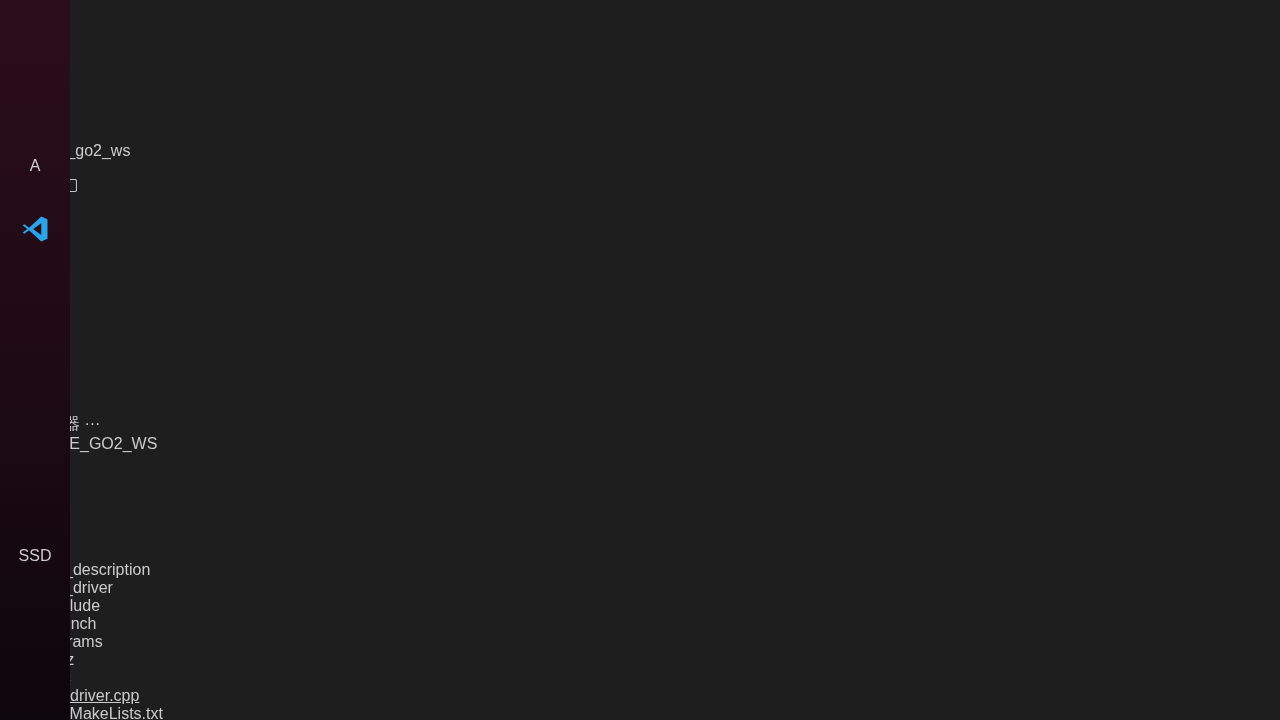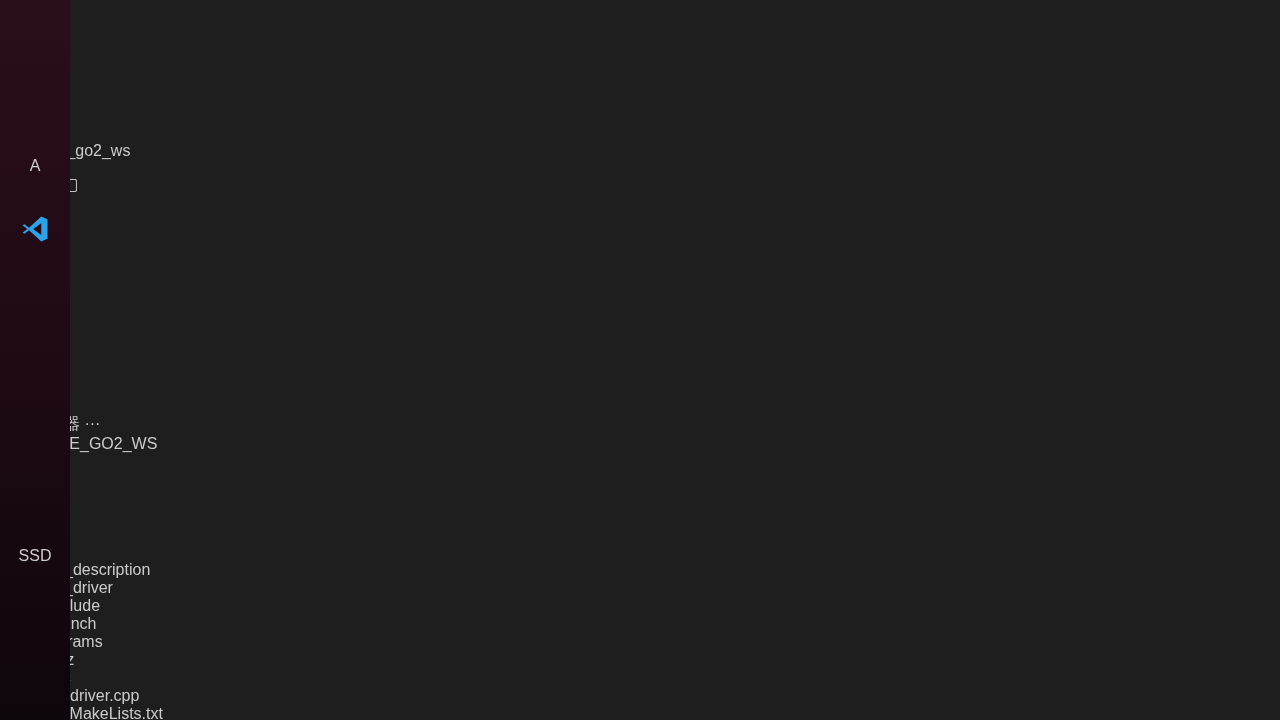--- a/index.html
+++ b/index.html
@@ -236,21 +236,21 @@
             <div class="trow" style="padding-left: 8px;"><span class="slot"><span class="chev">›</span></span><span class="tlabel">log</span></div>
             <div class="trow" style="padding-left: 8px;"><span class="slot"><span class="chev exp">›</span></span><span class="tlabel">src</span></div>
             <div class="trow" style="padding-left: 20px;"><span class="slot"><span class="chev exp">›</span></span><span class="tlabel">base</span></div>
             <div class="trow" style="padding-left: 32px;"><span class="slot"><span class="chev">›</span></span><span class="tlabel">go2_description</span></div>
             <div class="trow" style="padding-left: 32px;"><span class="slot"><span class="chev exp">›</span></span><span class="tlabel">go2_driver</span></div>
             <div class="trow" style="padding-left: 44px;"><span class="slot"><span class="chev">›</span></span><span class="tlabel">include</span></div>
             <div class="trow" style="padding-left: 44px;"><span class="slot"><span class="chev">›</span></span><span class="tlabel">launch</span></div>
             <div class="trow" style="padding-left: 44px;"><span class="slot"><span class="chev">›</span></span><span class="tlabel">params</span></div>
             <div class="trow" style="padding-left: 44px;"><span class="slot"><span class="chev">›</span></span><span class="tlabel">rviz</span></div>
             <div class="trow" style="padding-left: 44px;"><span class="slot"><span class="chev exp">›</span></span><span class="tlabel">src</span></div>
-            <div class="trow sel" style="padding-left: 56px;"><span class="slot"><svg width="14" height="14" viewBox="0 0 14 14">
+            <div class="trow sel" style="padding-left: 56px; text-decoration: underline;"><span class="slot"><svg width="14" height="14" viewBox="0 0 14 14">
                   <text x="0" y="11" font-size="9" font-weight="bold" fill="#519aba" font-family="DejaVu Sans, sans-serif" textLength="14" lengthAdjust="spacingAndGlyphs">C++</text>
                 </svg></span><span class="tlabel">driver.cpp</span></div>
             <div class="trow" style="padding-left: 44px;"><span class="slot"><svg width="14" height="14" viewBox="0 0 14 14">
                   <text x="2" y="11.5" font-size="11" font-weight="bold" fill="#519aba" font-family="DejaVu Sans, sans-serif">M</text>
                 </svg></span><span class="tlabel">CMakeLists.txt</span></div>
           </div>
 
       </div>
 
     </div>

